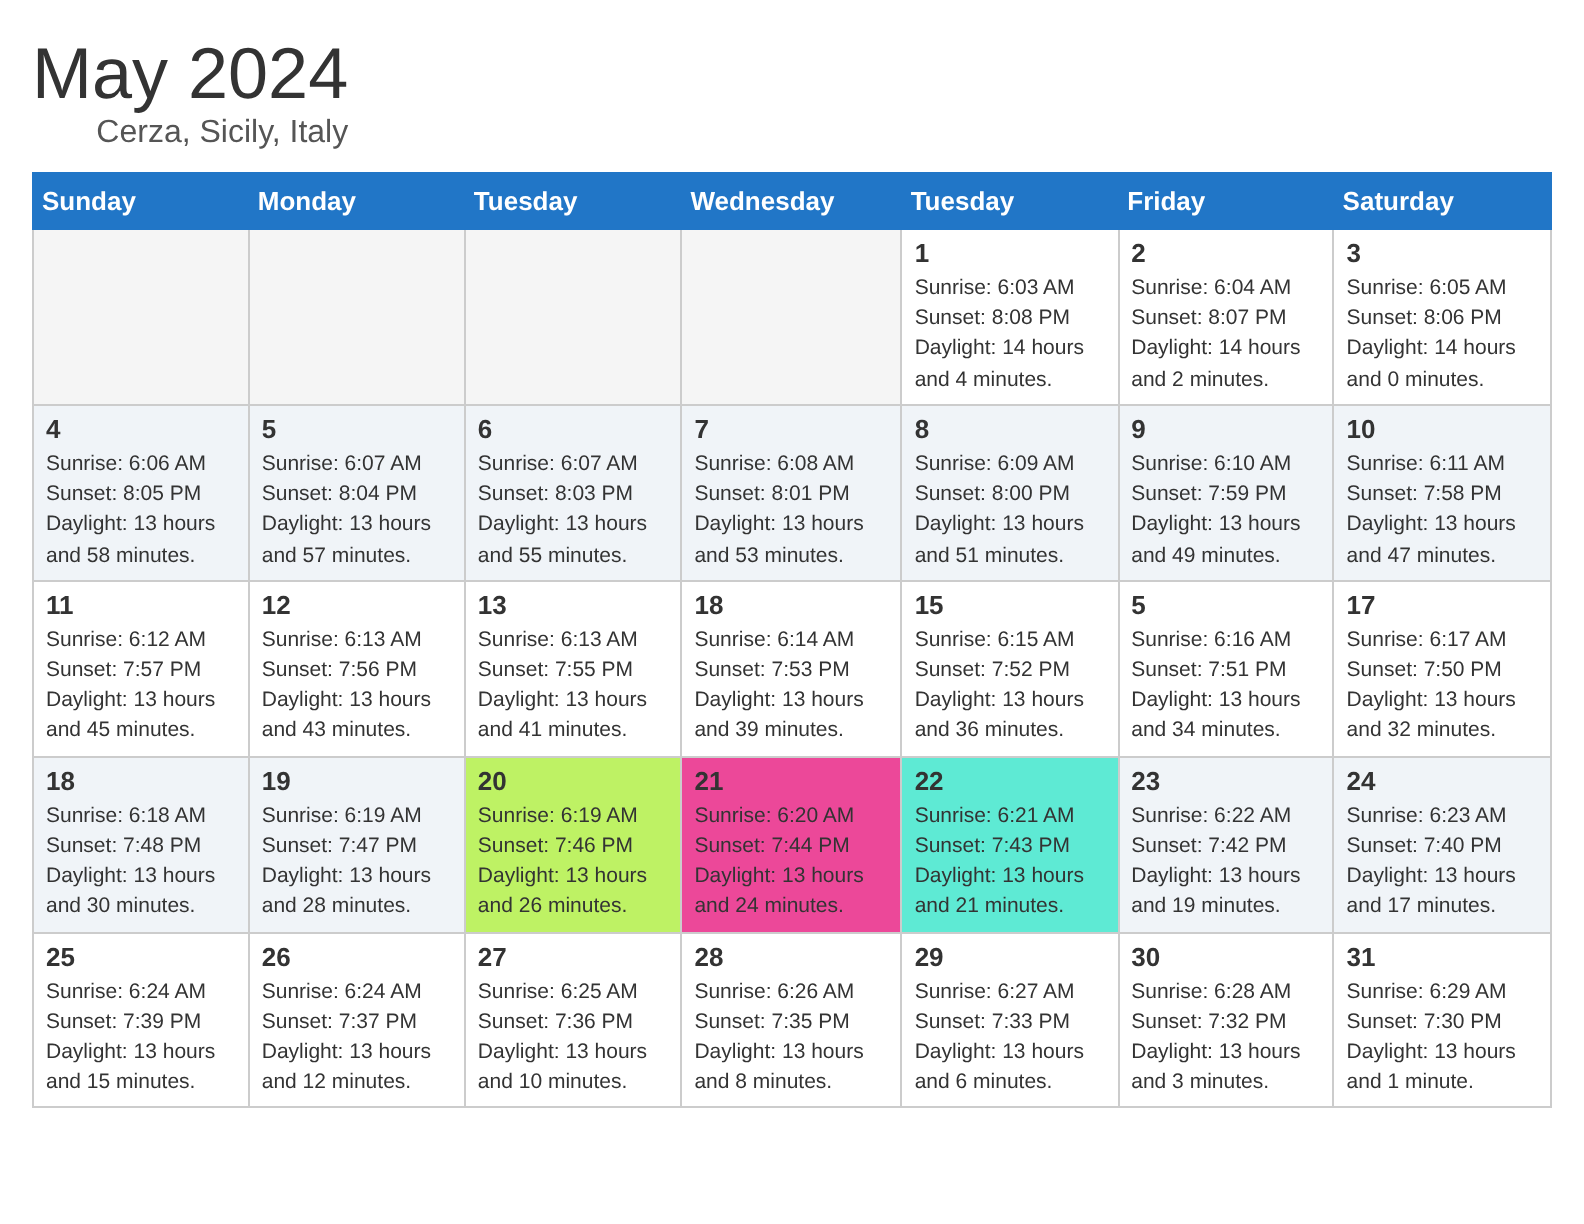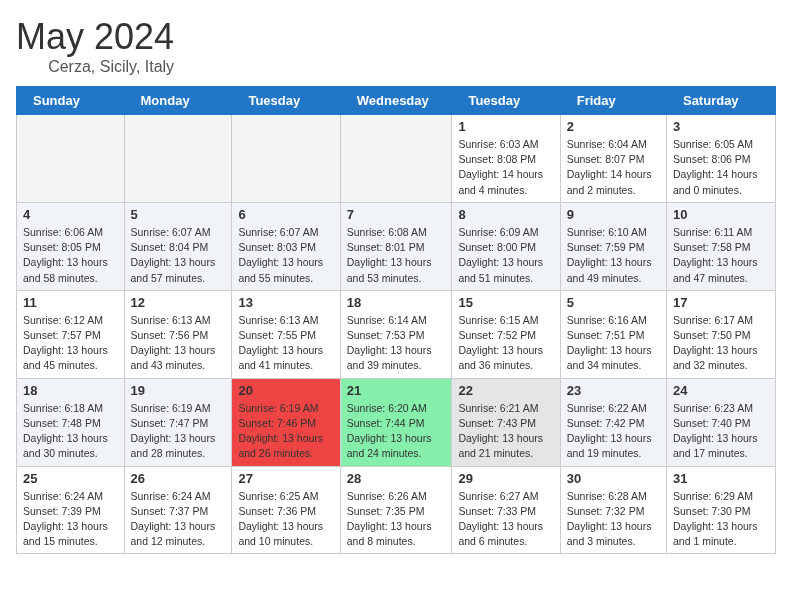--- a/index.html
+++ b/index.html
@@ -38,21 +38,21 @@
       color: #555;
     }
     .calendar {
       width: 100%;
       border-collapse: collapse;
     }
     .calendar th {
       background-color: #2176c7;
       color: #fff;
       text-align: left;
-      padding: 6px 16px;
+      padding: 6px 4px;
       font-size: 13px;
       font-weight: bold;
       border: 1px solid #2176c7;
     }
     .calendar td {
       border: 1px solid #ccc;
       vertical-align: top;
       padding: 4px 6px;
       width: 113px;
       min-height: 80px;
@@ -179,29 +179,29 @@
       </tr>
       <tr>
         <td style="background: rgb(240, 244, 248);">
           <span class="day-number">18</span>
           <div class="cell-text">Sunrise: 6:18 AM<br>Sunset: 7:48 PM<br>Daylight: 13 hours and 30 minutes.</div>
         </td>
         <td style="background: rgb(240, 244, 248);">
           <span class="day-number">19</span>
           <div class="cell-text">Sunrise: 6:19 AM<br>Sunset: 7:47 PM<br>Daylight: 13 hours and 28 minutes.</div>
         </td>
-        <td style="background: #ef4444;">
+        <td style="background: #bef264;">
           <span class="day-number">20</span>
           <div class="cell-text">Sunrise: 6:19 AM<br>Sunset: 7:46 PM<br>Daylight: 13 hours and 26 minutes.</div>
         </td>
-        <td style="background: #86efac;">
+        <td style="background: #ec4899;">
           <span class="day-number">21</span>
           <div class="cell-text">Sunrise: 6:20 AM<br>Sunset: 7:44 PM<br>Daylight: 13 hours and 24 minutes.</div>
         </td>
-        <td style="background: #e5e5e5;">
+        <td style="background: #5eead4;">
           <span class="day-number">22</span>
           <div class="cell-text">Sunrise: 6:21 AM<br>Sunset: 7:43 PM<br>Daylight: 13 hours and 21 minutes.</div>
         </td>
         <td style="background: rgb(240, 244, 248);">
           <span class="day-number">23</span>
           <div class="cell-text">Sunrise: 6:22 AM<br>Sunset: 7:42 PM<br>Daylight: 13 hours and 19 minutes.</div>
         </td>
         <td style="background: rgb(240, 244, 248);">
           <span class="day-number">24</span>
           <div class="cell-text">Sunrise: 6:23 AM<br>Sunset: 7:40 PM<br>Daylight: 13 hours and 17 minutes.</div>

